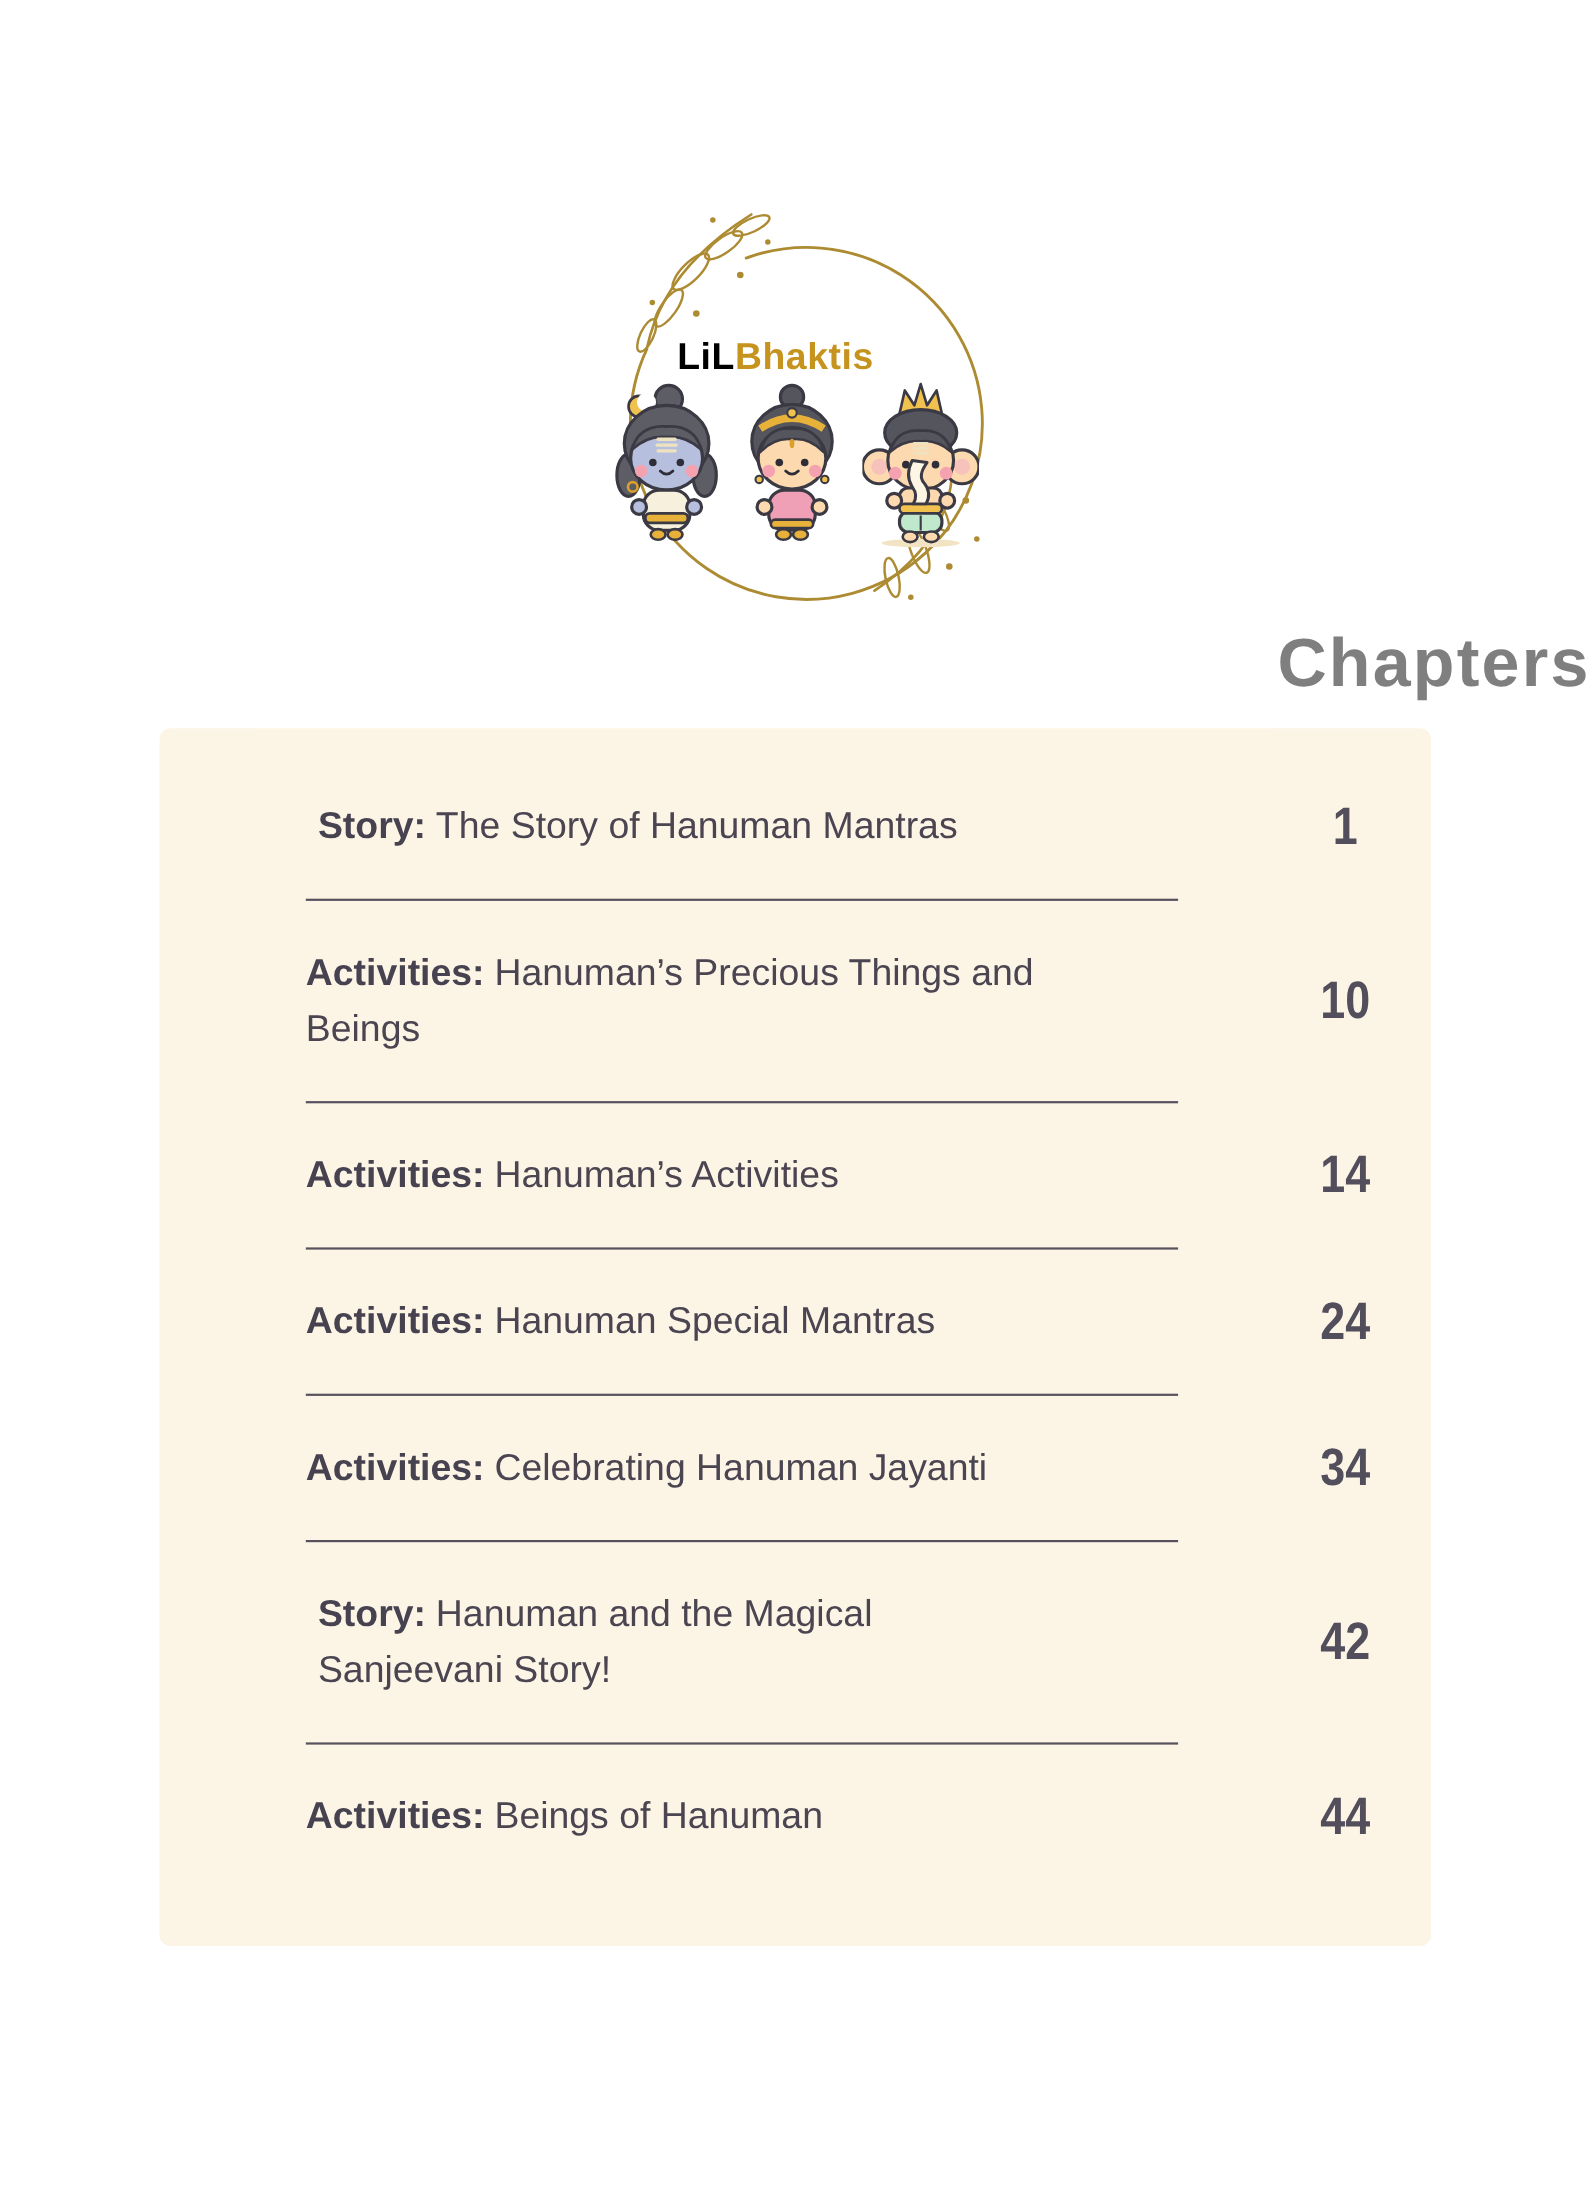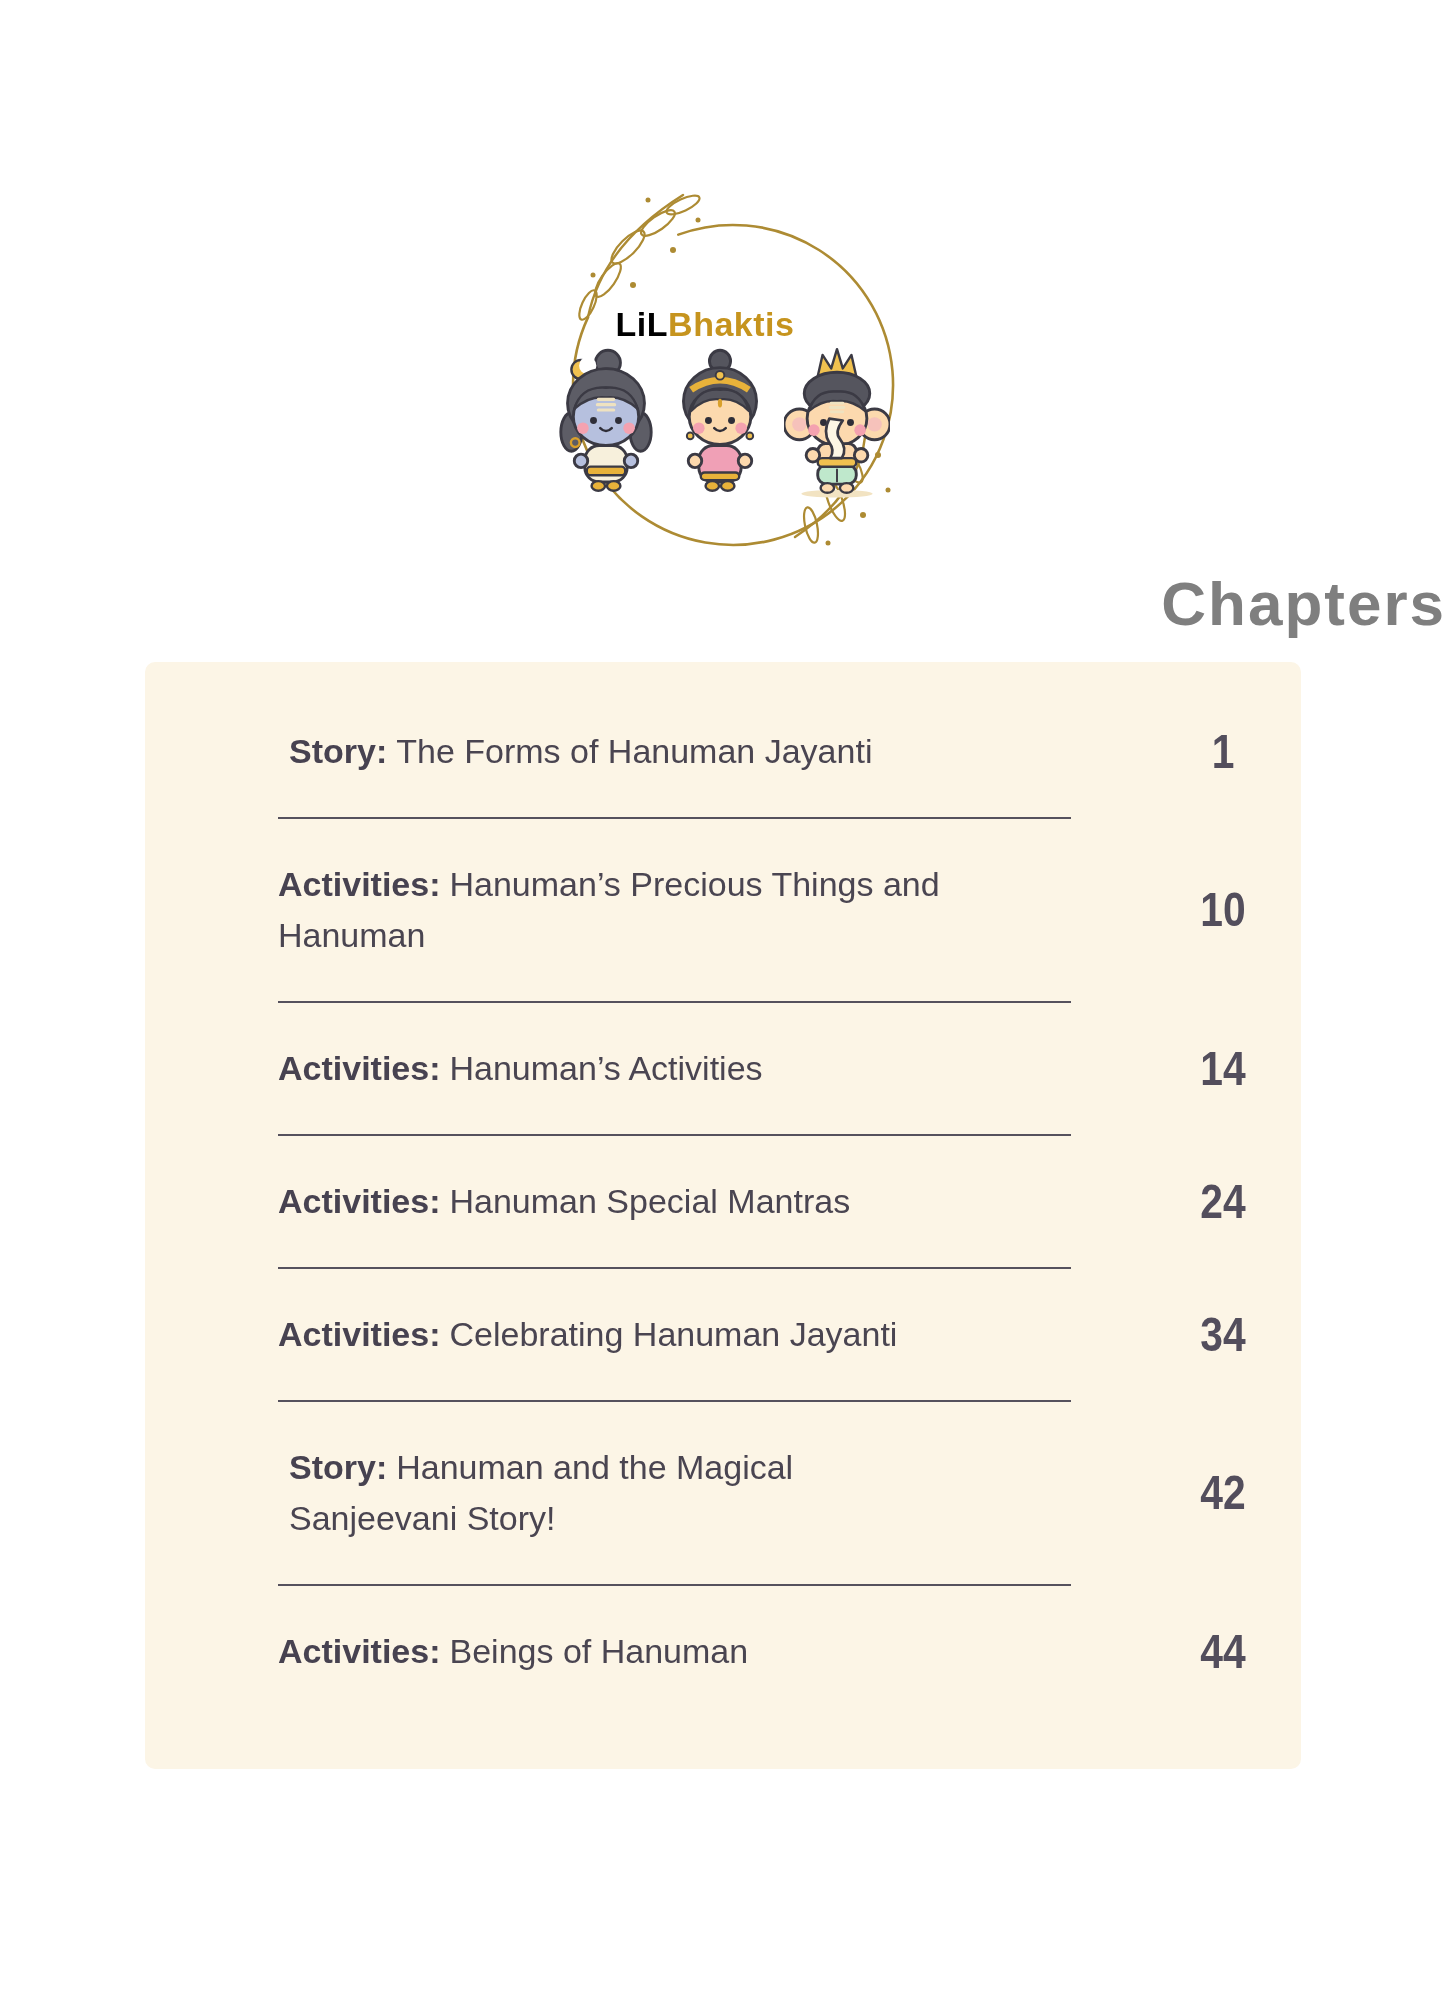--- a/index.html
+++ b/index.html
@@ -211,33 +211,33 @@
     </div>
   </header>
 
   <h1 class="title">Chapters</h1>
 
   <section class="card">
     <div id="toc-rows">
       <div class="toc-row">
         <div class="row-main">
           <p class="row-text indented">
-            <strong class="row-label">Story:</strong><span class="row-title">The Forms of Hanuman Jayanti</span>
+            <strong class="row-label">Story:</strong><span class="row-title">The Story of Hanuman Mantras</span>
             
           </p>
         </div>
         <div class="row-page">1</div>
       </div>
       <div class="divider"></div>
 
       <div class="toc-row">
         <div class="row-main">
           <p class="row-text">
             <strong class="row-label">Activities:</strong><span class="row-title">Hanuman’s Precious Things and</span>
-            <span class="row-title2">Hanuman</span>
+            <span class="row-title2">Beings</span>
           </p>
         </div>
         <div class="row-page">10</div>
       </div>
       <div class="divider"></div>
 
       <div class="toc-row">
         <div class="row-main">
           <p class="row-text">
             <strong class="row-label">Activities:</strong><span class="row-title">Hanuman’s Activities</span>

